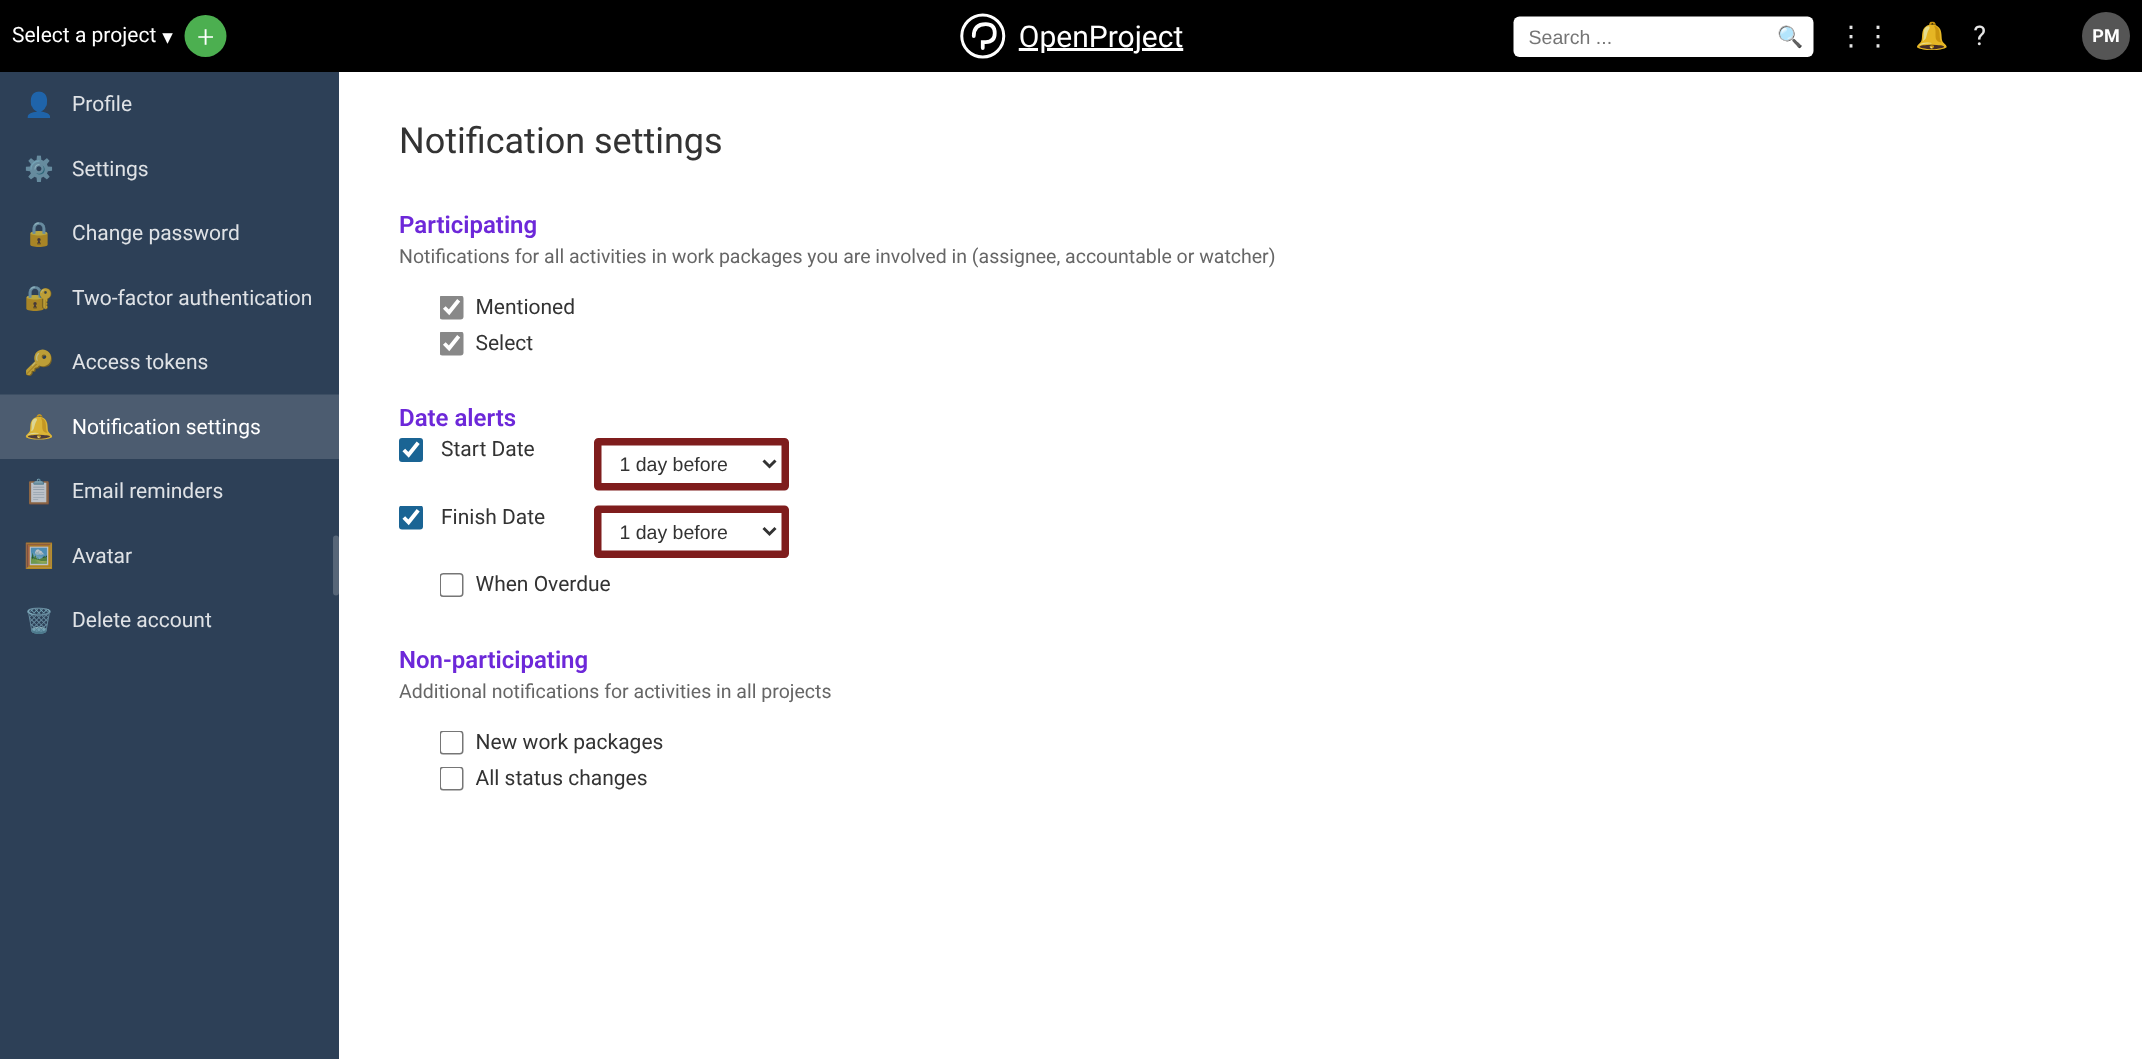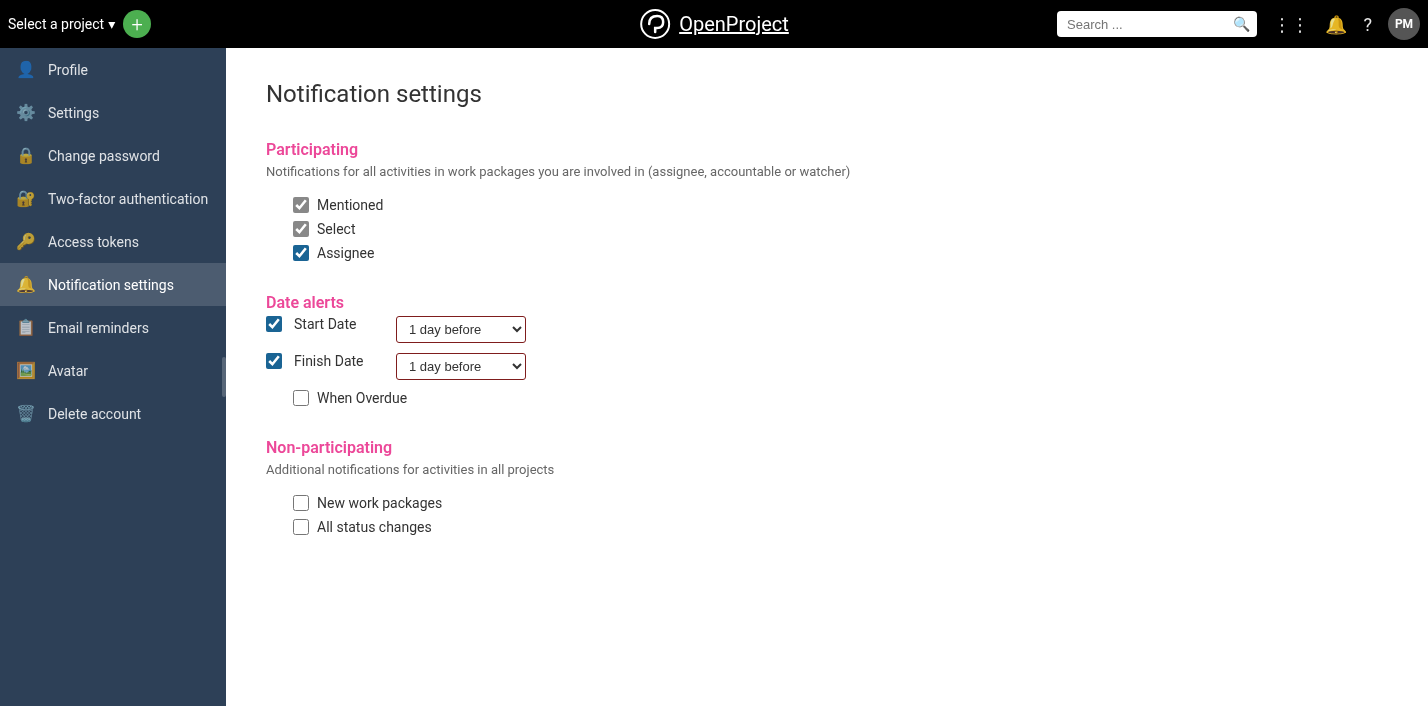--- a/index.html
+++ b/index.html
@@ -98,20 +98,21 @@
       height: 32px;
       background: #555;
       border-radius: 50%;
       display: flex;
       align-items: center;
       justify-content: center;
       color: white;
       font-size: 12px;
       font-weight: bold;
       cursor: pointer;
+      margin-left: 48px;
     }
 
     
     .main-layout {
       display: flex;
       flex: 1;
       overflow: hidden;
     }
 
     
@@ -157,21 +158,21 @@
       font-size: 24px;
       font-weight: 400;
       color: #333;
       margin-bottom: 32px;
     }
 
     
     .section-title {
       font-size: 16px;
       font-weight: 600;
-      color: #ec4899;
+      color: #6d28d9;
       margin-bottom: 4px;
     }
     .section-desc {
       font-size: 13px;
       color: #666;
       margin-bottom: 16px;
       line-height: 1.4;
     }
     .section { margin-bottom: 32px; }
 
@@ -201,21 +202,21 @@
       align-items: flex-start;
       gap: 12px;
       margin-bottom: 10px;
     }
     .date-alert-row label {
       font-size: 14px;
       color: #333;
       width: 90px;
     }
     .date-select {
-      border: 1px solid #7f1d1d;
+      border: 5px solid #7f1d1d;
       border-radius: 3px;
       padding: 4px 8px;
       font-size: 13px;
       color: #333;
       cursor: pointer;
       outline: none;
       background: white;
       min-width: 130px;
     }
   </style>
@@ -303,24 +304,20 @@
       <div class="section-desc">Notifications for all activities in work packages you are involved in (assignee, accountable or watcher)</div>
       <div id="participating-checkboxes">
           <div class="checkbox-row">
     <input type="checkbox" id="mentioned" checked="" style="accent-color: rgb(136, 136, 136);">
     <label for="mentioned">Mentioned</label>
   </div>
           <div class="checkbox-row">
     <input type="checkbox" id="watcher" checked="" style="accent-color: rgb(136, 136, 136);">
     <label for="watcher">Select</label>
   </div>
-          <div class="checkbox-row">
-    <input type="checkbox" id="assignee" checked="" style="">
-    <label for="assignee">Assignee</label>
-  </div>
         </div>
     </div>
 
     <div class="section">
       <div class="section-title">Date alerts</div>
       <div id="date-alert-rows">
           <div class="date-alert-row">
     <input type="checkbox" id="start-date" checked="" style="">
     <label for="start-date">Start Date</label>
     <select class="date-select"><option selected="">1 day before</option><option>2 days before</option><option>3 days before</option><option>1 week before</option></select>

